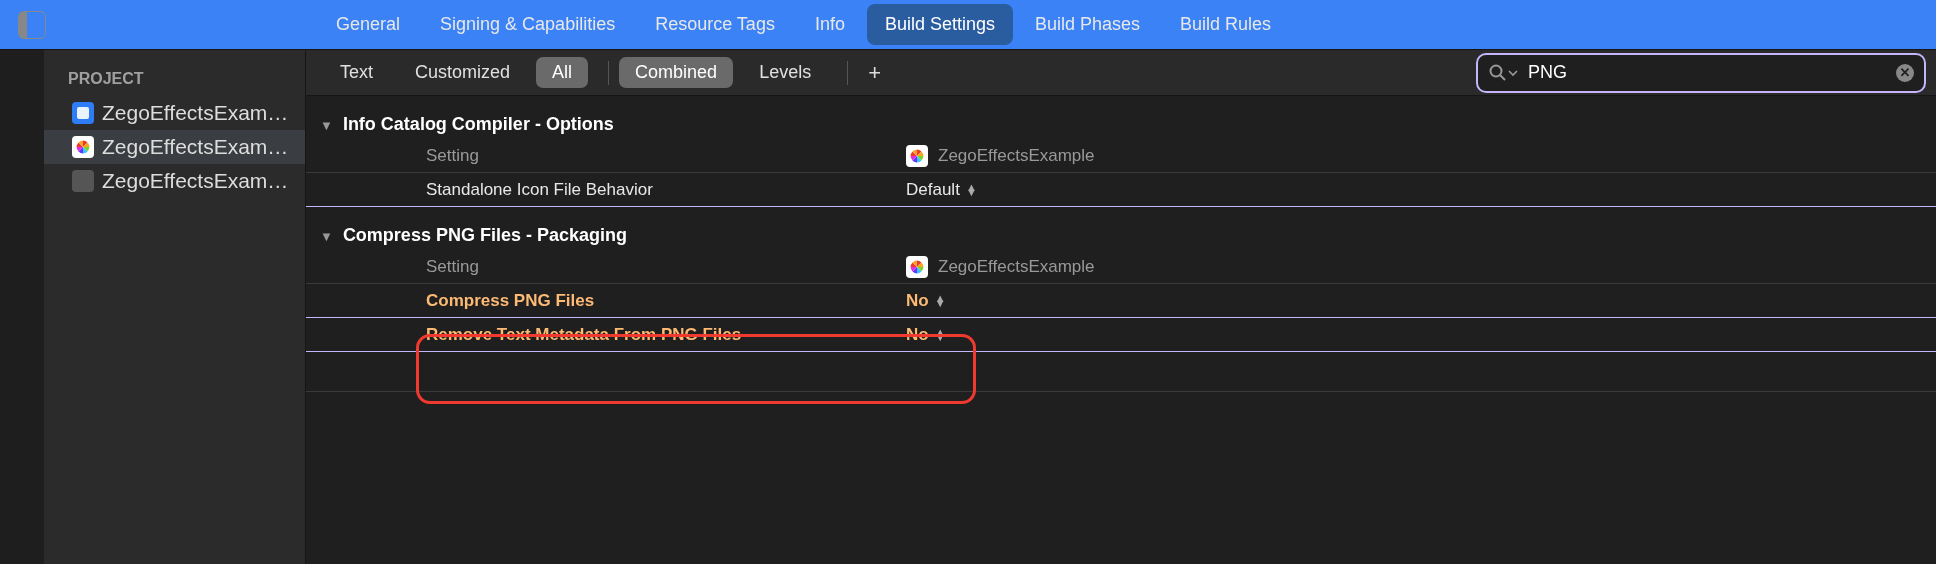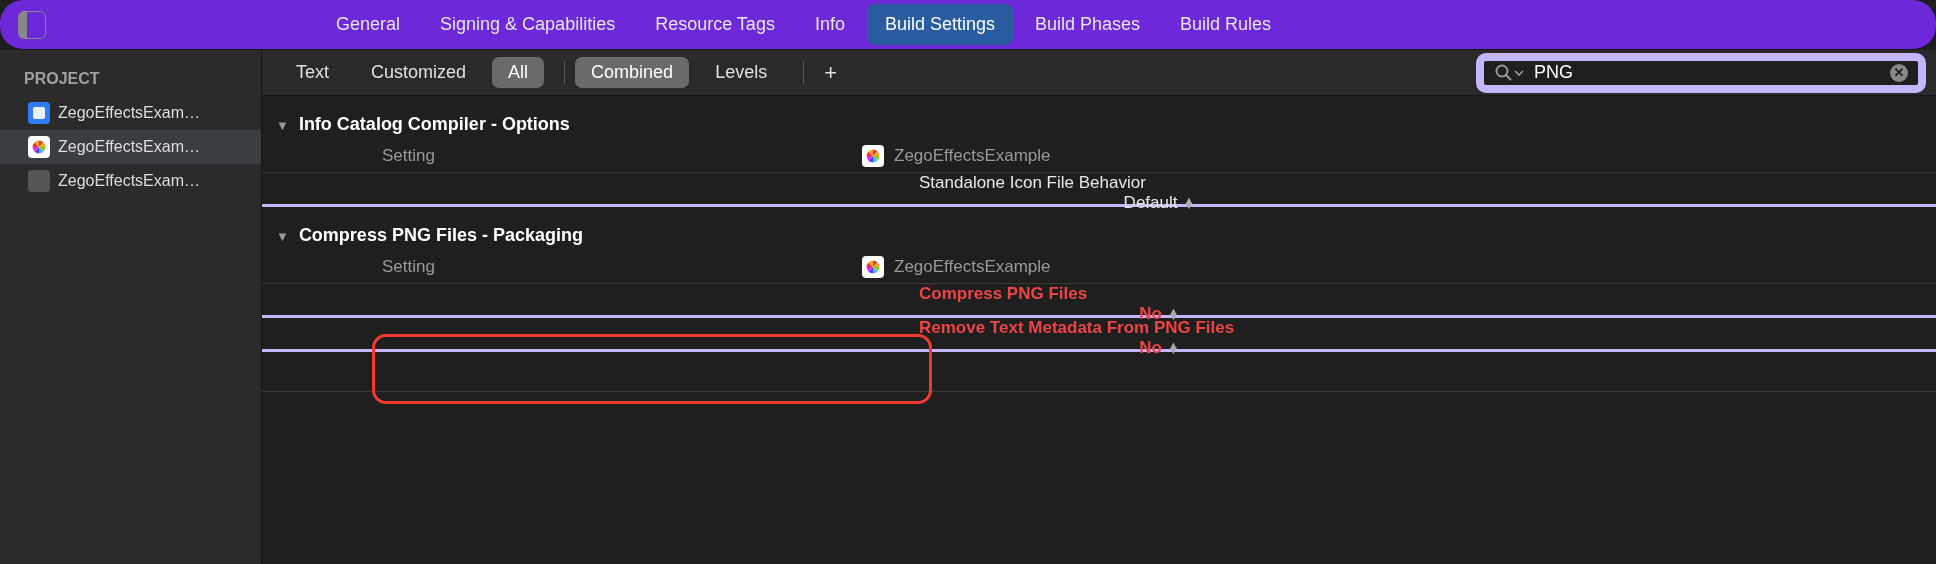--- a/index.html
+++ b/index.html
@@ -9,25 +9,24 @@
     font-family: -apple-system, BlinkMacSystemFont, "Helvetica Neue", Arial, sans-serif;
     font-size: 17px;
     width: 1936px;
     height: 564px;
     overflow: hidden;
   }
   .root { display: flex; flex-direction: column; height: 100%; }
   .top-tabs {
     display: flex;
     align-items: center;
-    background: #6d28d9;
+    background: #3b82f6;
     border-bottom: 1px solid #151515;
     height: 50px;
     padding-left: 10px;
-    border-radius: 23px;
   }
   .panel-toggle {
     width: 28px; height: 28px;
     border: 1.5px solid #888;
     border-radius: 6px;
     position: relative;
     margin-left: 8px;
     cursor: pointer;
   }
   .panel-toggle::before {
@@ -53,42 +52,42 @@
     cursor: pointer;
     border-radius: 8px;
     margin: 0 2px;
     white-space: nowrap;
   }
   .tab.active {
     background: #2a5ca0;
     color: #fff;
     font-weight: 500;
   }
-  .body { display: flex; flex: 1; min-height: 0; }
+  .body { display: flex; flex: 1; min-height: 0; padding-left: 44px; }
   .sidebar {
     width: 262px;
     background: #2b2b2b;
     border-right: 1px solid #151515;
     display: flex;
     flex-direction: column;
     padding-top: 10px;
   }
   .sb-header {
     color: #a0a0a0;
     font-size: 16px;
     font-weight: 600;
     padding: 10px 18px 8px 24px;
   }
   .sb-item {
     display: flex;
     align-items: center;
     height: 34px;
     padding-left: 58px;
     color: #ddd;
-    font-size: 16px;
+    font-size: 21px;
     cursor: pointer;
     position: relative;
     white-space: nowrap;
     overflow: hidden;
     text-overflow: ellipsis;
   }
   .sb-item.selected { background: #3a3d41; }
   .sb-icon {
     width: 22px; height: 22px;
     border-radius: 4px;
@@ -141,21 +140,21 @@
     font-size: 22px;
     color: #ddd;
     cursor: pointer;
     padding: 0 10px;
   }
   .spacer-grow { flex: 1; }
   .search-box {
     display: flex;
     align-items: center;
     background: #1f1f1f;
-    border: 8px solid #c4b5fd;
+    border: 2px solid #c4b5fd;
     border-radius: 10px;
     width: 450px;
     height: 40px;
     padding: 0 10px;
   }
   .search-icon {
     color: #999;
     display: flex;
     align-items: center;
   }
@@ -197,21 +196,21 @@
     font-size: 13px;
     transform: translateY(1px);
   }
   .row {
     display: flex;
     height: 34px;
     align-items: center;
     padding-left: 120px;
   }
   .row.header-row { color: #999; margin-top: 4px; border-bottom: 1px solid #3a3a3a; }
-  .row.data-row { border-bottom: 3px solid #c4b5fd; flex-direction: column; }
+  .row.data-row { border-bottom: 1px solid #c4b5fd; }
   .row.last-gap { border-bottom: 1px solid #3a3a3a; height: 40px; }
   .col-setting {
     width: 480px;
     color: inherit;
   }
   .col-value {
     flex: 1;
     display: flex;
     align-items: center;
   }
@@ -219,21 +218,21 @@
     width: 22px; height: 22px;
     background: #fff;
     border-radius: 4px;
     margin-right: 10px;
     display:flex; align-items:center; justify-content:center;
   }
   .updown { font-size: 11px; color: #aaa; margin-left: 6px; line-height: 5px; }
   .row.data-row .col-setting,
   .row.data-row .col-value .val-text { color: #e8e8e8; }
   .row.bold .col-setting,
-  .row.bold .col-value .val-text { font-weight: 700; color: #ef4444; }
+  .row.bold .col-value .val-text { font-weight: 700; color: #fdba74; }
   .highlight-box {
     position: absolute;
     border: 3.5px solid #f03a2f;
     border-radius: 14px;
     pointer-events: none;
   }
   .content-wrap { position: relative; }
 </style>
 </head>
 <body>

